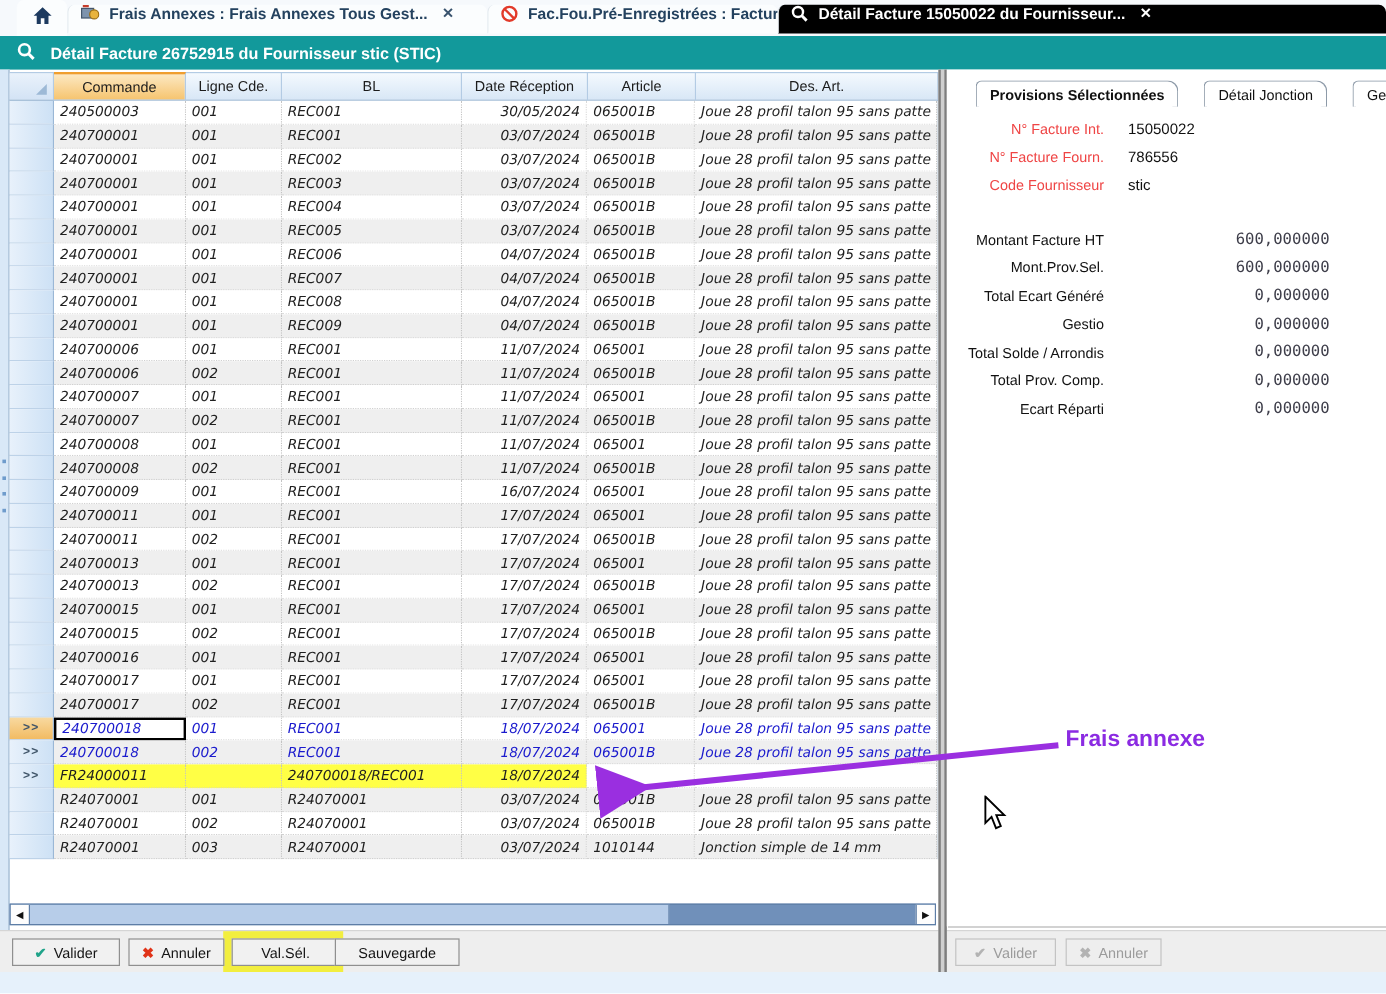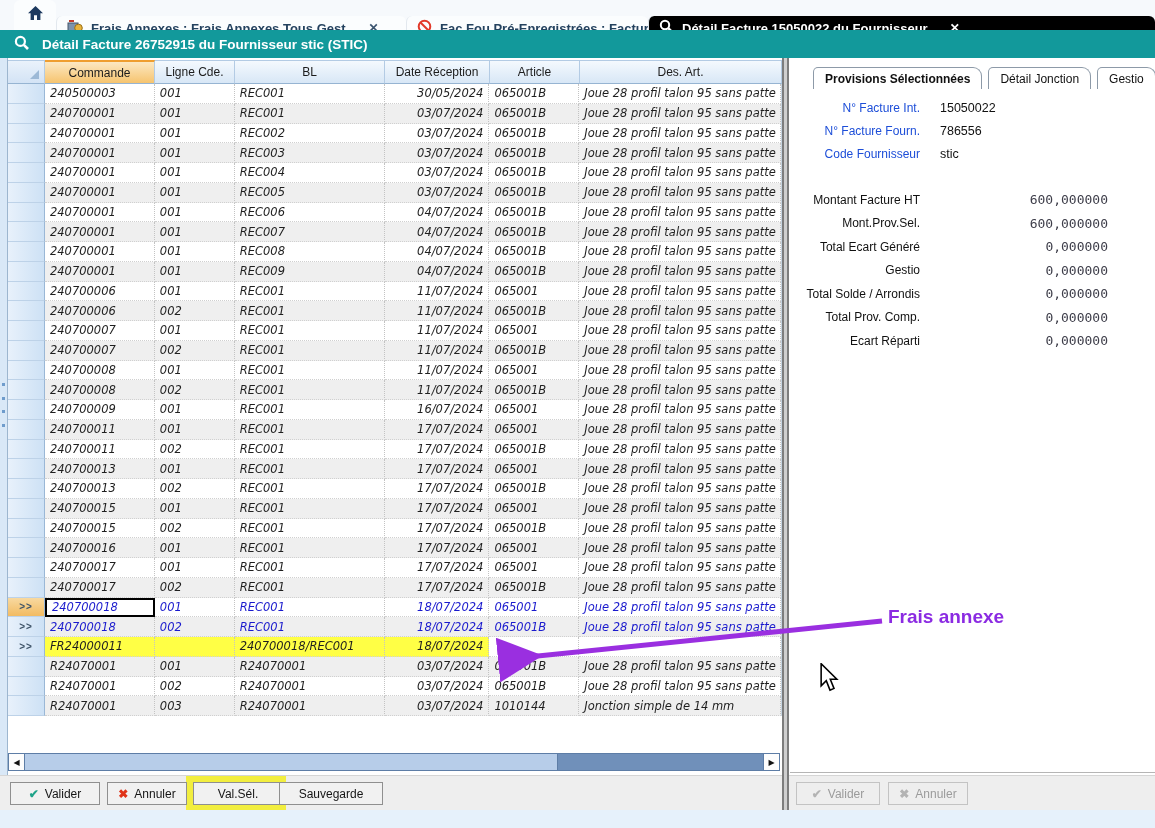--- a/index.html
+++ b/index.html
@@ -1,21 +1,21 @@
 <!DOCTYPE html>
 <html><head>
 <meta charset="utf-8">
 <style>
   html,body{margin:0;padding:0}
   body{width:1155px;height:828px;position:relative;overflow:hidden;background:#fff;
        font-family:"Liberation Sans",sans-serif;-webkit-font-smoothing:antialiased}
   
   .tabbar{position:absolute;left:0;top:0;width:1155px;height:30px;background:#f6f9fc}
   .hometab{position:absolute;left:14px;top:0;width:42px;height:30px;display:flex;align-items:center;justify-content:center;background:#fbfdfe;border-radius:6px 6px 0 0}
-  .apptab{position:absolute;top:16px;height:24px;display:flex;align-items:center;box-sizing:border-box;
+  .apptab{position:absolute;top:4px;height:24px;display:flex;box-sizing:border-box;
           padding:0 10px;font-size:13px;font-weight:600;color:#24425f;background:#fbfdfe;
           border-left:1px solid #e2e8ee;border-radius:6px 6px 0 0;white-space:nowrap;overflow:hidden}
   .apptab .lbl{margin:0 8px}
   .apptab .close{font-size:12px;color:#39536e;font-weight:700;margin-left:4px}
   .apptab.active{background:#000000;color:#fff}
   .apptab.active .close{color:#fff}
   
   .titlebar{position:absolute;left:0;top:30px;width:1155px;height:28px;background:#12999b;color:#fff;
             display:flex;align-items:center;box-sizing:border-box;padding-left:14px;font-size:13.5px;font-weight:600}
   .titlebar .t{margin-left:12px}
@@ -58,25 +58,25 @@
   .btn .ck{color:#1fa389;font-size:12px;font-weight:700}
   .btn .xx{color:#e03318;font-size:12px;font-weight:700}
   .btn.disabled{color:#9b9b9b;border-color:#c3c3c3;background:#eeeeee}
   .btn.disabled .ck,.btn.disabled .xx{color:#b3b3b3}
   .ylhl{position:absolute;left:186px;top:776px;width:100px;height:34px;background:#f2ee3f}
   
   .vsplit{position:absolute;left:782px;top:58px;width:7px;height:752px;background:#cfcfcf;border-left:2px solid #7d7d7d;border-right:2px solid #7d7d7d;box-sizing:border-box}
   .rpanel{position:absolute;left:789px;top:58px;width:366px;height:714px;background:#fff;overflow:hidden}
   .rtabs{position:absolute;left:24px;top:9px;display:flex;height:22px}
   .rtab{box-sizing:border-box;border:1px solid #8d9aa8;border-bottom:none;border-radius:5px 9px 0 0;
-        padding:0 11px;font-size:12px;color:#111;display:flex;align-items:center;background:#fff;margin-right:6px;white-space:nowrap}
+        padding:0 11px;font-size:12px;color:#111;display:flex;align-items:center;background:#fff;margin-right:21px;white-space:nowrap}
   .rtab.active{font-weight:700}
   .fields{position:absolute;left:0;top:38px;width:366px}
   .frow{display:flex;align-items:center;height:23px}
-  .flabel{width:131px;text-align:right;font-size:12px;color:#1d4ed8}
+  .flabel{width:131px;text-align:right;font-size:12px;color:#ef4444}
   .fvalue{margin-left:20px;font-size:12.5px;color:#111}
   .amounts{position:absolute;left:0;top:130px;width:366px}
   .arow{display:flex;align-items:center;height:23.5px}
   .alabel{width:131px;text-align:right;font-size:12px;color:#111}
   .avalue{width:188px;text-align:right;font-family:"DejaVu Sans Mono",monospace;font-size:13px;color:#3e3e4a}
   .rsep{position:absolute;left:790px;top:772px;width:365px;height:1px;background:#b5b5b5}
   
   .ann-text{position:absolute;left:888px;top:606px;font-size:19px;font-weight:700;color:#8b2be2;white-space:nowrap}
   .overlay{position:absolute;left:0;top:0;width:1155px;height:828px;pointer-events:none;z-index:40}
   .cursor{position:absolute;left:818px;top:663px;z-index:45}

